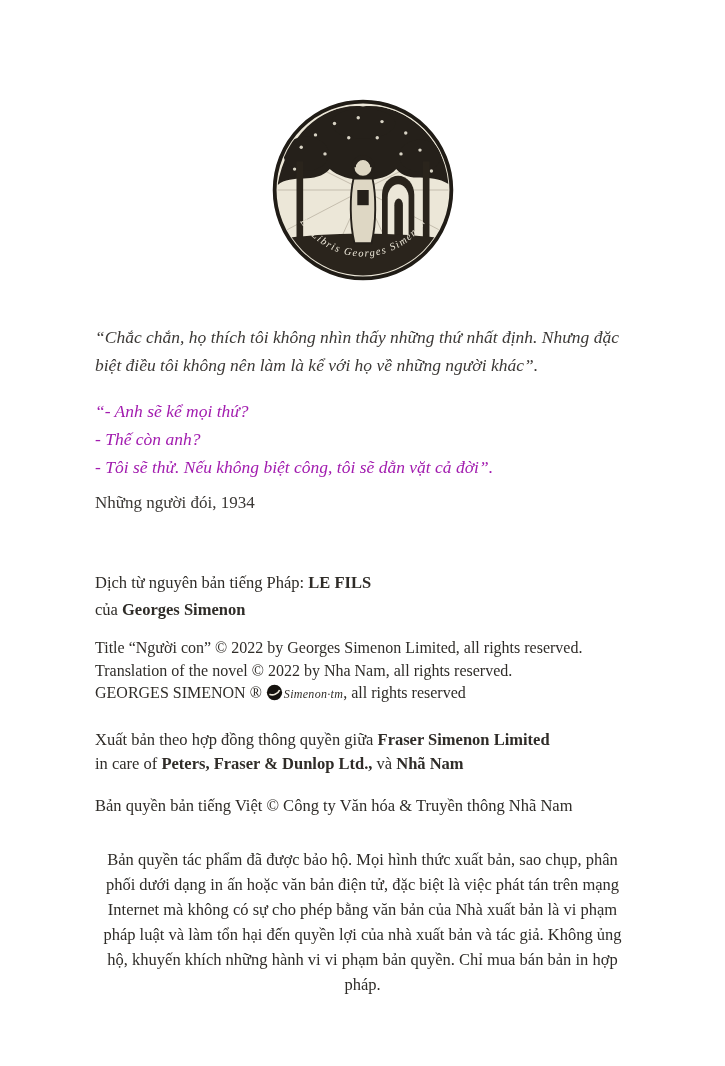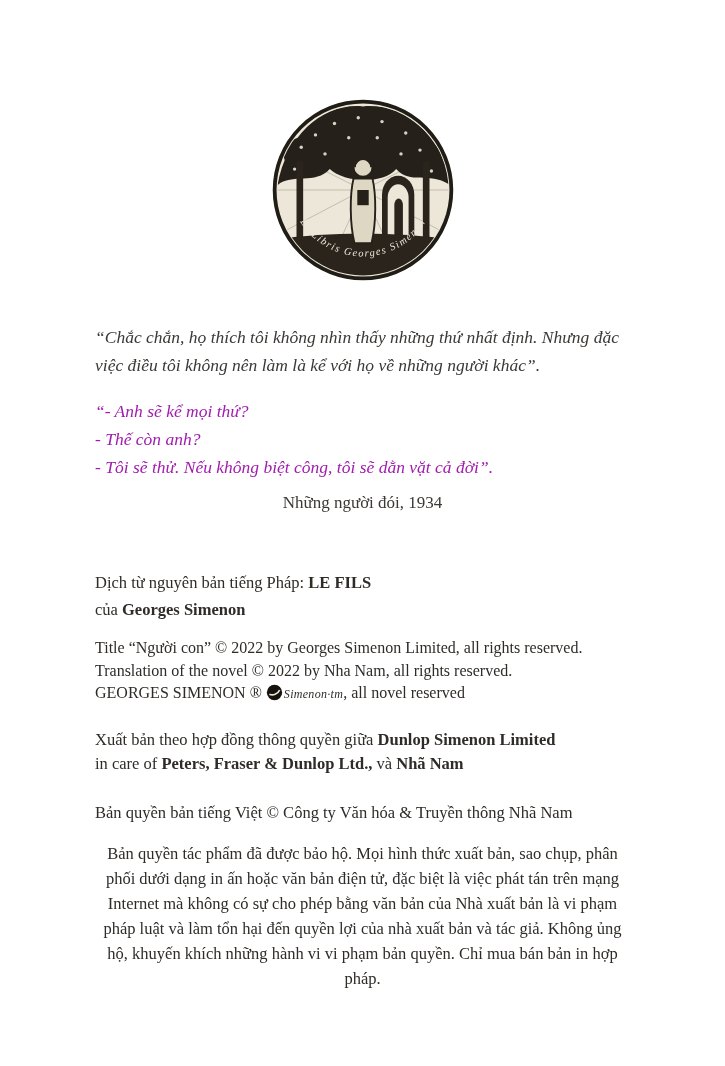--- a/index.html
+++ b/index.html
@@ -33,34 +33,34 @@
     font-size: 17.5px;
     line-height: 28px;
     color: #3b3835;
     text-align: left;
   }
   .dialogue { margin-top: 18px; }
   .dialogue p { font-style: italic; font-size: 17.5px; line-height: 28px; color: #a21caf; }
   .attribution {
     width: 100%;
     margin-top: 12px;
-    text-align: center;
+    text-align: left;
     font-size: 17px;
     color: #3b3835;
   }
   .center { width: 100%; }
   .title-block { margin-top: 56px; font-size: 16.5px; line-height: 27px; }
   .copyright-block { margin-top: 14px; font-size: 16px; line-height: 22.5px; }
   .tm-line { white-space: nowrap; }
   .tm-logo { display: inline-block; width: 17px; height: 17px; vertical-align: -3px; margin: 0 1px 0 4px; }
   .tm-word { font-size: 12px; letter-spacing: 0.3px; font-style: italic; }
   .license-block { margin-top: 22px; font-size: 16.5px; line-height: 24px; }
-  .vn-copyright { margin-top: 27px; font-size: 16.5px; }
+  .vn-copyright { margin-top: 20px; font-size: 16.5px; }
   .legal-notice {
-    margin-top: 18px;
+    margin-top: 31px;
     width: 100%;
     font-size: 16.5px;
     line-height: 25px;
     text-align: center;
   }
   b { font-weight: bold; }
 </style>
 </head>
 <body>
 
@@ -115,21 +115,21 @@
         <circle cx="100" cy="76" r="10" fill="#ded7c4" stroke="#25201a" stroke-width="2"></circle>
         <path d="M 90 76 A 10 10 0 0 1 110 76" stroke="#25201a" stroke-width="5" fill="none"></path>
         <rect x="94" y="100" width="12" height="16" fill="#25201a"></rect>
       </g>
       <text font-size="11" letter-spacing="1.5" fill="#ece7d8" font-family="Liberation Serif, serif" font-style="italic">
         <textPath href="#emarc" startOffset="50%" text-anchor="middle">Ex Libris Georges Simenon</textPath>
       </text>
     </svg>
   </div>
 
-  <p class="epigraph">“Chắc chắn, họ thích tôi không nhìn thấy những thứ nhất định. Nhưng đặc việc điều tôi không nên làm là kể với họ về những người khác”.</p>
+  <p class="epigraph">“Chắc chắn, họ thích tôi không nhìn thấy những thứ nhất định. Nhưng đặc biệt điều tôi không nên làm là kể với họ về những người khác”.</p>
 
   <div class="epigraph dialogue">
     <p>“- Anh sẽ kể mọi thứ?</p>
     <p>- Thế còn anh?</p>
     <p>- Tôi sẽ thử. Nếu không biệt công, tôi sẽ dằn vặt cả đời”.</p>
   </div>
 
   <p class="attribution">Những người đói, 1934</p>
 
   <div class="center title-block">
@@ -137,26 +137,26 @@
     <p><span>của </span><b>Georges Simenon</b></p>
   </div>
 
   <div class="center copyright-block">
     <p>Title “Người con” © 2022 by Georges Simenon Limited, all rights reserved.</p>
     <p>Translation of the novel © 2022 by Nha Nam, all rights reserved.</p>
     <p class="tm-line">
       <span>GEORGES SIMENON ®</span><span class="tm-logo"><svg width="17" height="17" viewBox="0 0 20 20">
             <circle cx="10" cy="10" r="9" fill="#16130f"></circle>
             <path d="M 4 12 C 8 14, 14 12, 16 7" stroke="#ece7d8" stroke-width="2" fill="none"></path>
-          </svg></span><span class="tm-word">Simenon·tm</span><span>, all novel reserved</span>
+          </svg></span><span class="tm-word">Simenon·tm</span><span>, all rights reserved</span>
     </p>
   </div>
 
   <div class="center license-block">
-    <p><span>Xuất bản theo hợp đồng thông quyền giữa </span><b>Dunlop Simenon Limited</b></p>
+    <p><span>Xuất bản theo hợp đồng thông quyền giữa </span><b>Fraser Simenon Limited</b></p>
     <p><span>in care of </span><b>Peters, Fraser &amp; Dunlop Ltd.,</b><span> và </span><b>Nhã Nam</b></p>
   </div>
 
   <p class="center vn-copyright">Bản quyền bản tiếng Việt © Công ty Văn hóa &amp; Truyền thông Nhã Nam</p>
 
   <p class="legal-notice">Bản quyền tác phẩm đã được bảo hộ. Mọi hình thức xuất bản, sao chụp, phân phối dưới dạng in ấn hoặc văn bản điện tử, đặc biệt là việc phát tán trên mạng Internet mà không có sự cho phép bằng văn bản của Nhà xuất bản là vi phạm pháp luật và làm tổn hại đến quyền lợi của nhà xuất bản và tác giả. Không ủng hộ, khuyến khích những hành vi vi phạm bản quyền. Chỉ mua bán bản in hợp pháp.</p>
 
 </div>
 
 </body></html>

